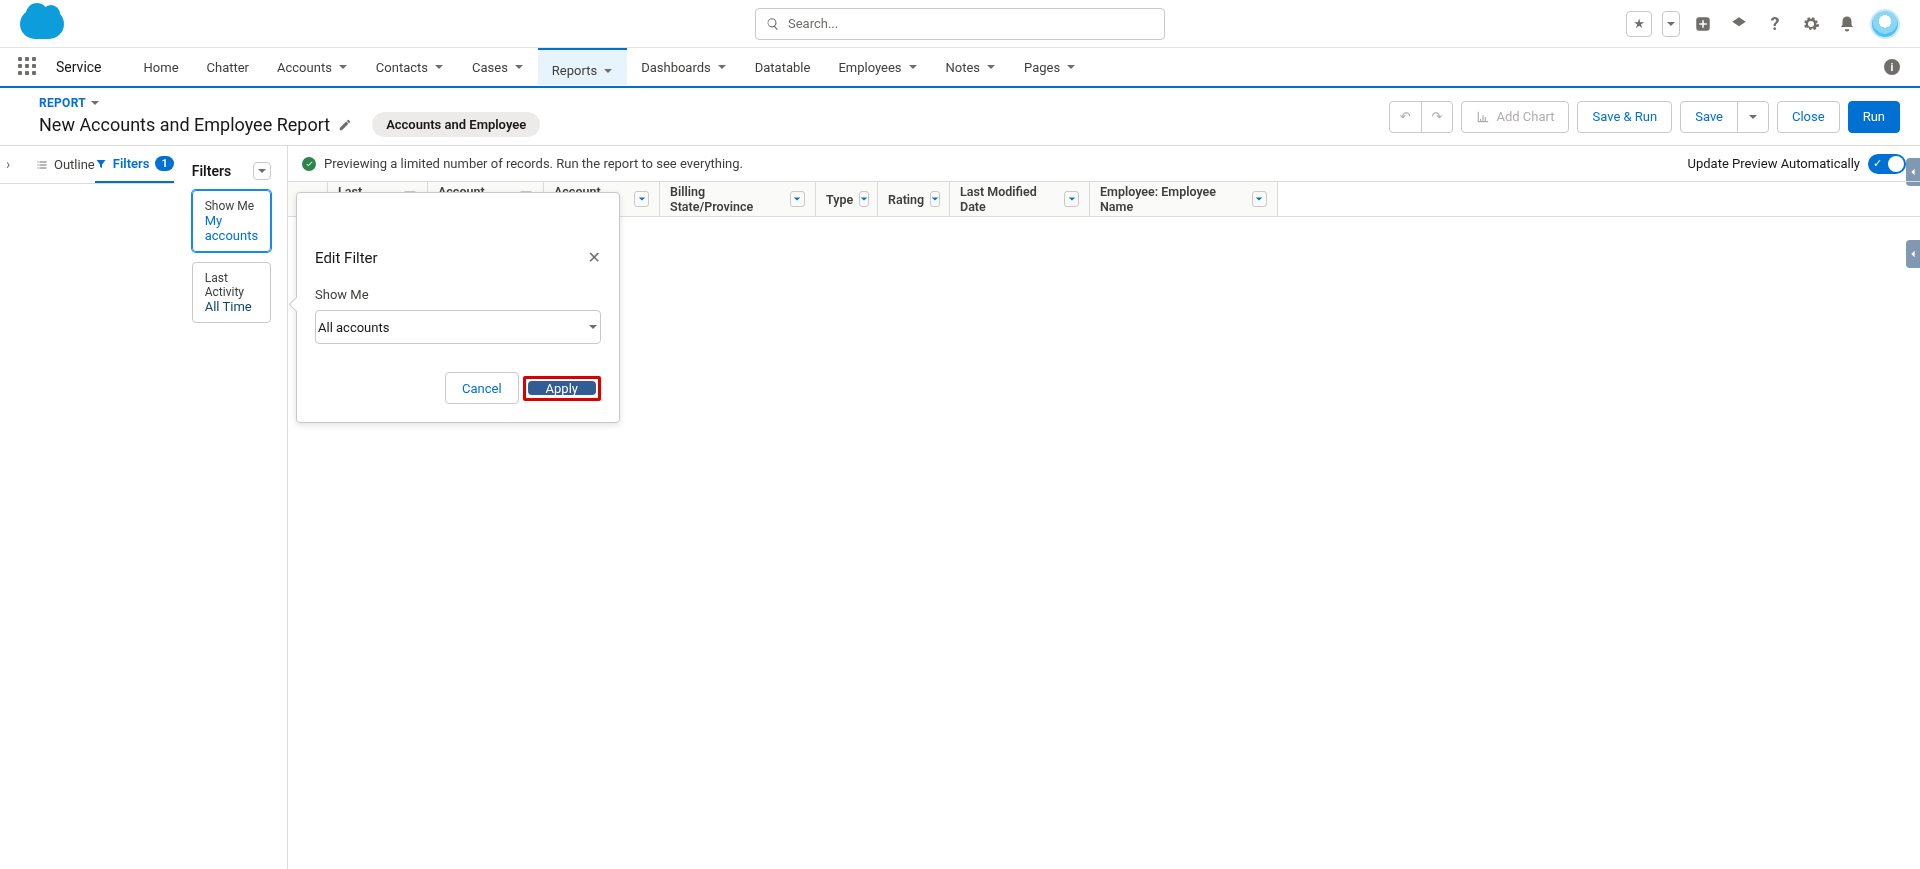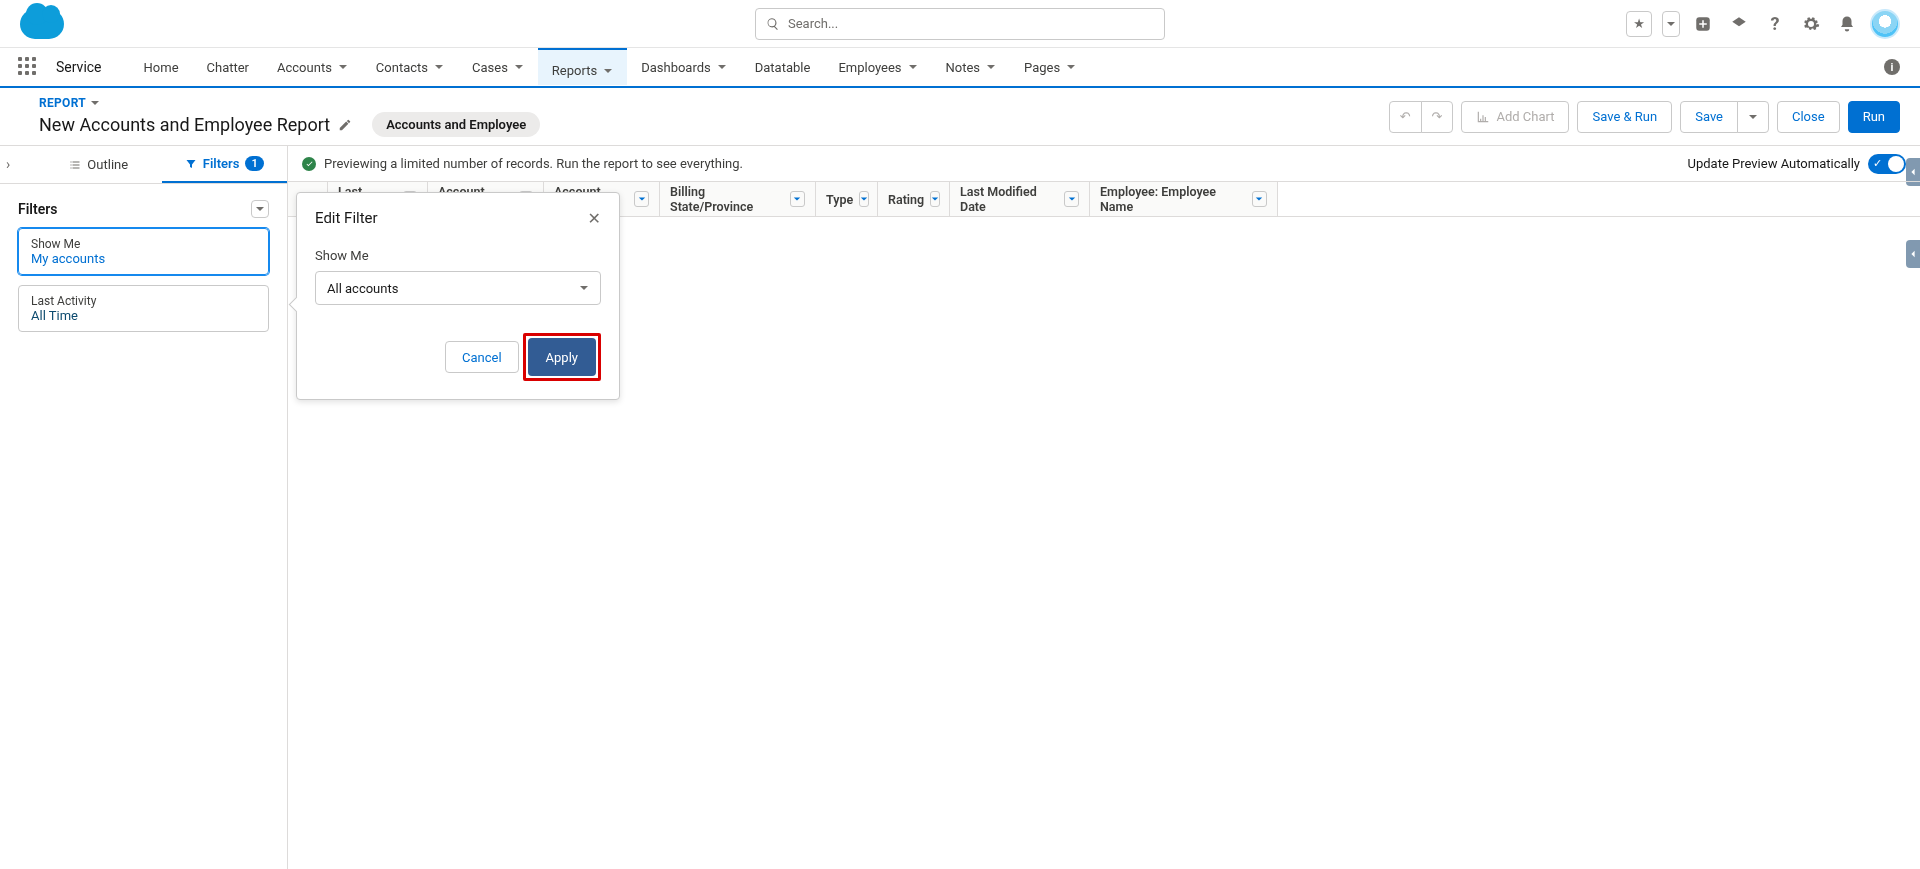--- a/index.html
+++ b/index.html
@@ -32,21 +32,21 @@
 .subhead-actions { margin-left: auto; display: flex; gap: 8px; align-items: center;}
 .btn { border: 1px solid #c9c9c9; background: #fff; border-radius: 4px; height: 32px; padding: 0 14px; display: flex; align-items: center; font-size: 13px; color: #0070d2; cursor: pointer;}
 .btn.muted { color: #b0adab;}
 .btn.icononly { padding: 0 10px;}
 .btn.primary { background: #0070d2; color: #fff; border-color: #0070d2;}
 .btn-group { display: flex;}
 .btn-group .btn { border-radius: 0; margin-left: -1px;}
 .btn-group .btn:first-child { border-radius: 4px 0 0 4px; margin-left: 0;}
 .btn-group .btn:last-child { border-radius: 0 4px 4px 0;}
 .body { display: flex; height: calc(869px - 48px - 40px - 58px);}
-.left-rail { width: 288px; border-right: 1px solid #dddbda; display: flex; flex-direction: column;}
+.left-rail { width: 288px; border-right: 1px solid #dddbda; display: flex; }
 .collapse-tab { position: absolute; left: 6px; margin-top: 10px; color: #706e6b; font-size: 14px;}
 .tabs { display: flex; border-bottom: 1px solid #dddbda; padding-left: 36px; height: 38px;}
 .tab { flex: 1; display: flex; align-items: center; justify-content: center; gap: 6px; font-size: 13px; color: #3e3e3c; cursor: pointer;}
 .tab.active { color: #0070d2; border-bottom: 2px solid #0070d2; font-weight: 600;}
 .badge { background: #0070d2; color: #fff; border-radius: 8px; font-size: 11px; padding: 1px 6px; font-weight: 600;}
 .filters-panel { padding: 16px 18px;}
 .filters-head { display: flex; justify-content: space-between; align-items: center; margin-bottom: 10px;}
 .filters-head h3 { font-size: 14px; font-weight: 600;}
 .dropdown-arrow { width: 18px; height: 18px; border: 1px solid #c9c9c9; border-radius: 4px; display: flex; align-items: center; justify-content: center;}
 .addfilter { border: 1px solid #c9c9c9; border-radius: 4px; height: 32px; display: flex; align-items: center; padding: 0 10px; color: #706e6b; margin-bottom: 14px; position: relative;}
@@ -64,29 +64,29 @@
 .toggle { width: 38px; height: 20px; border-radius: 10px; background: #0070d2; position: relative;}
 .toggle::after { content: ""; position: absolute; right: 2px; top: 2px; width: 16px; height: 16px; background: #fff; border-radius: 50%;}
 .toggle .tick { position: absolute; left: 5px; top: 3px; color: #fff; font-size: 11px;}
 .tbl-head { display: flex; border-bottom: 1px solid #dddbda;}
 .th { border-right: 1px solid #dddbda; height: 34px; display: flex; align-items: center; padding: 0 10px; font-size: 12.5px; font-weight: 600; color: #3e3e3c; gap: 6px; background: #fafaf9;}
 .th .col-dd { margin-left: auto; width: 16px; height: 16px; border: 1px solid #c9c9c9; border-radius: 3px; display: flex; align-items: center; justify-content: center;}
 .th .col-dd svg { width: 8px; height: 8px; fill: #0070d2;}
 .rownum { width: 40px; justify-content: center;}
 .popover { position: absolute; top: 192px; left: 296px; width: 324px; background: #fff; border: 1px solid #c9c9c9; border-radius: 4px; box-shadow: 0 2px 6px rgba(0,0,0,.12); padding: 16px 18px 18px;}
 .popover::before { content: ""; position: absolute; left: -6px; top: 106px; width: 10px; height: 10px; background: #fff; border-left: 1px solid #c9c9c9; border-bottom: 1px solid #c9c9c9; transform: rotate(45deg);}
-.popover-head { display: flex; justify-content: space-between; align-items: flex-start; margin-bottom: 20px;}
+.popover-head { display: flex; justify-content: space-between; align-items: center; margin-bottom: 20px; margin-top: 39px;}
 .popover-head h4 { font-size: 15px; font-weight: 400;}
 .popover-head .close { font-size: 16px; color: #706e6b; cursor: pointer;}
 .popover label { font-size: 13px; color: #3e3e3c;}
-.select-box { margin-top: 8px; border: 1px solid #c9c9c9; border-radius: 4px; height: 34px; display: flex; align-items: center; padding: 0 11px; justify-content: space-between; font-size: 13px;}
+.select-box { margin-top: 8px; border: 1px solid #c9c9c9; border-radius: 4px; height: 34px; display: flex; align-items: center; padding: 0 2px; justify-content: space-between; font-size: 13px;}
 .popover-actions { margin-top: 28px; display: flex; justify-content: flex-end; gap: 4px; align-items: center;}
 .btn-cancel { border: 1px solid #c9c9c9; background: #fff; border-radius: 4px; height: 32px; padding: 0 16px; font-size: 13px; color: #0070d2; cursor: pointer;}
 .apply-wrap { border: 3px solid #d90000; padding: 2px; border-radius: 2px;}
-.btn-apply { background: #325c94; color: #fff; border: none; border-radius: 4px; height: 38px; padding: 0 18px; font-size: 13px; cursor: pointer;}
+.btn-apply { background: #325c94; color: #fff; border: none; border-radius: 4px; height: 14px; padding: 0 18px; font-size: 13px; cursor: pointer;}
 .side-tab-right { position: absolute; right: 0; width: 14px; height: 28px; background: #8199b0; border-radius: 4px 0 0 4px; display: flex; align-items: center; justify-content: center;}
 .side-tab-right svg { width: 8px; height: 8px; fill: #fff;}
 .pencil { width: 14px; height: 14px; fill: #706e6b;}
 svg.cv { width: 10px; height: 10px; fill: #706e6b;}
 </style>
 </head>
 <body>
 
 <div class="topbar">
   <div class="logo-cloud"></div>

